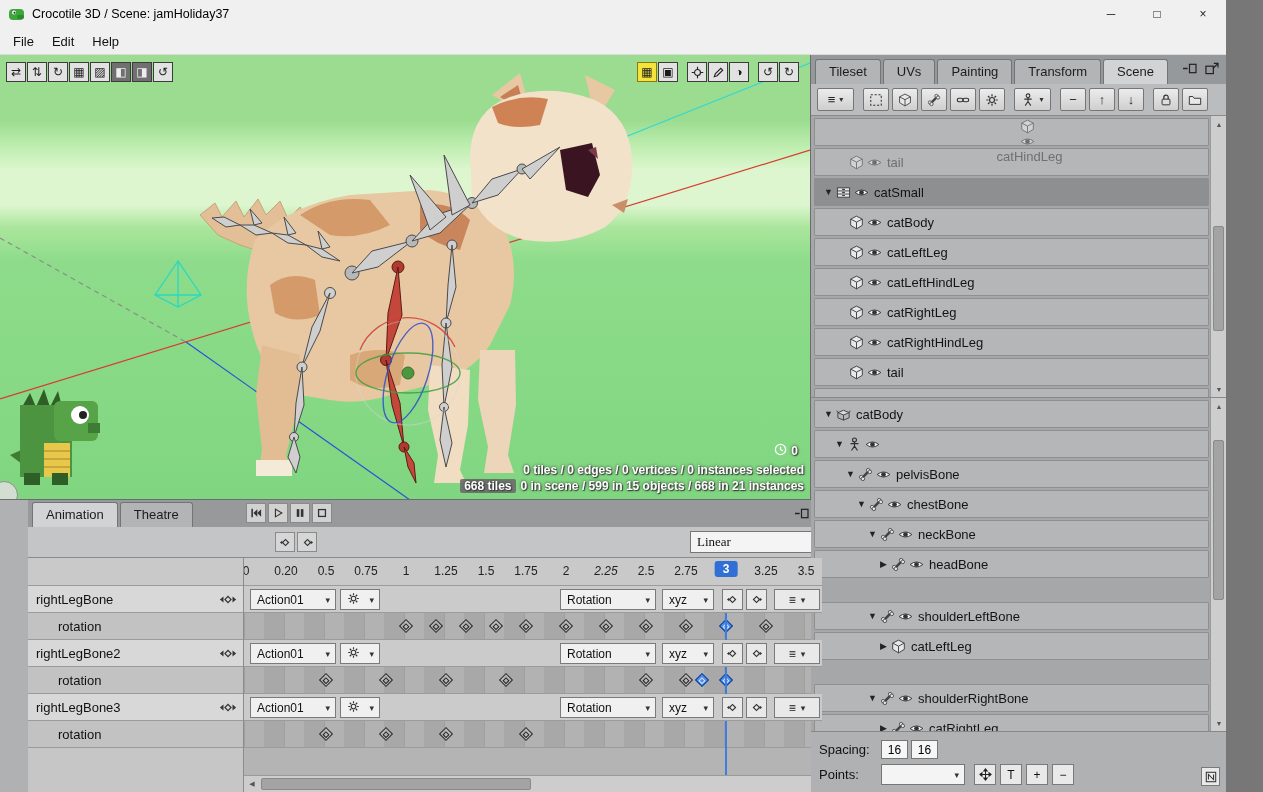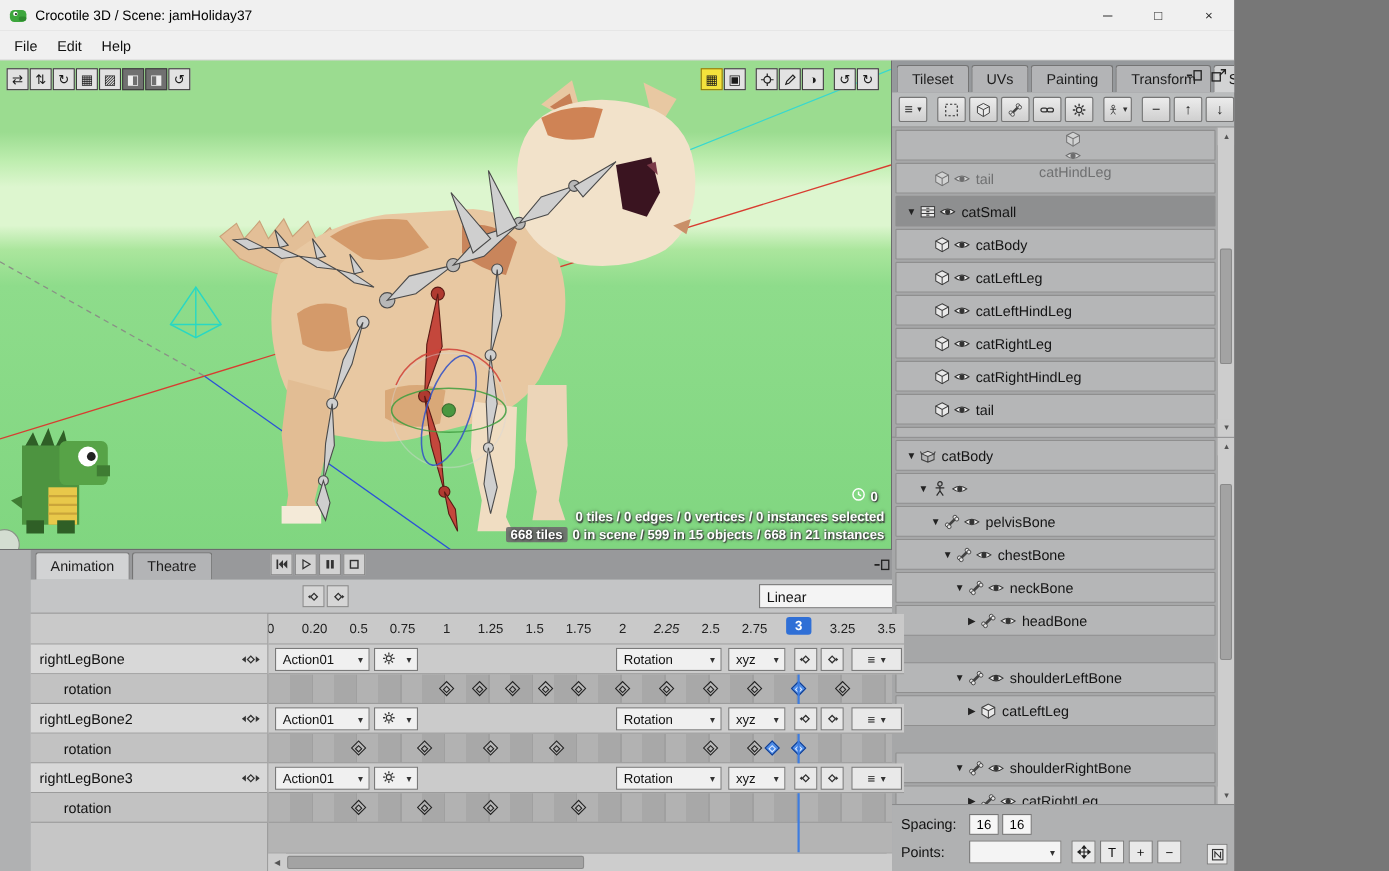--- a/index.html
+++ b/index.html
@@ -1,18 +1,18 @@
 <!DOCTYPE html>
 <html><head>
 <meta charset="utf-8">
 <style>
   * { box-sizing: border-box; margin: 0; padding: 0; }
   html,body { background:#777; }
   #app {
-    position: relative; width: 1122px; height: 792px;
+    position: relative; width: 1226px; height: 792px;
     font-family: "Liberation Sans", sans-serif; font-size: 13px; color:#111;
     background:#b0b1b2; overflow:hidden; user-select:none;
   }
   
   .titlebar { height:28px; background:#f0f0f0; display:flex; align-items:center; padding-left:8px; }
   .applogo { width:17px; height:17px; margin-right:7px; display:inline-flex; }
   .title { font-size:12.5px; color:#000; }
   .winbtns { margin-left:auto; display:flex; height:100%; }
   .winbtn { width:46px; height:100%; display:flex; align-items:center; justify-content:center; font-size:12px; color:#222; }
   
@@ -53,21 +53,21 @@
     border-radius:3px 3px 0 0; margin-right:2px; font-size:13px; color:#1c1c1c; }
   .tab.active { background:#d2d3d4; }
   .transport { position:absolute; left:218px; top:3px; display:flex; gap:2px; }
   .tbtn { width:20px; height:20px; background:#d2d2d2; border:1px solid #8a8a8a; display:flex; align-items:center; justify-content:center; }
   .dockicons { position:absolute; right:5px; top:4px; display:flex; gap:3px; }
   .dbtn { width:19px; height:18px; display:flex; align-items:center; justify-content:center; background:transparent; }
   .an-toolbar { position:relative; height:31px; background:#c4c5c6; border-bottom:1px solid #8a8a8a; }
   .kbtn2 { position:absolute; top:5px; width:20px; height:20px; background:#d6d6d6; border:1px solid #8a8a8a;
     display:flex; align-items:center; justify-content:center; }
   .linear-select { position:absolute; right:8px; top:4px; width:140px; height:22px; background:#f4f4f4;
-    border:1px solid #767676; display:flex; align-items:center; padding:0 6px; font-size:13px; }
+    border:1px solid #767676; display:flex; align-items:center; padding:0 6px; font-size:13px;font-family:Liberation Serif, serif; }
   .arr { margin-left:auto; font-size:9px; color:#333; }
   .an-body { position:relative; height:234px; }
   .an-left { position:absolute; left:0; top:0; bottom:0; width:216px; background:#c6c6c6; border-right:1px solid #8c8c8c; }
   .an-ruler-spacer { height:28px; border-bottom:1px solid #9b9b9b; background:#c9c9c9; }
   .an-lrow { height:27px; border-bottom:1px solid #9b9b9b; display:flex; align-items:center; font-size:13px; }
   .an-lrow.bone { background:#d8d8d8; padding:0 6px 0 8px; }
   .an-lrow.chan { background:#c2c2c2; padding-left:30px; }
   .kjump { margin-left:auto; display:inline-flex; }
   .an-right { position:absolute; left:216px; right:16px; top:0; bottom:17px; overflow:hidden; background:#b4b4b4; }
   .an-ruler { position:relative; height:28px; background:#c9c9c9; border-bottom:1px solid #9b9b9b; z-index:6; }

